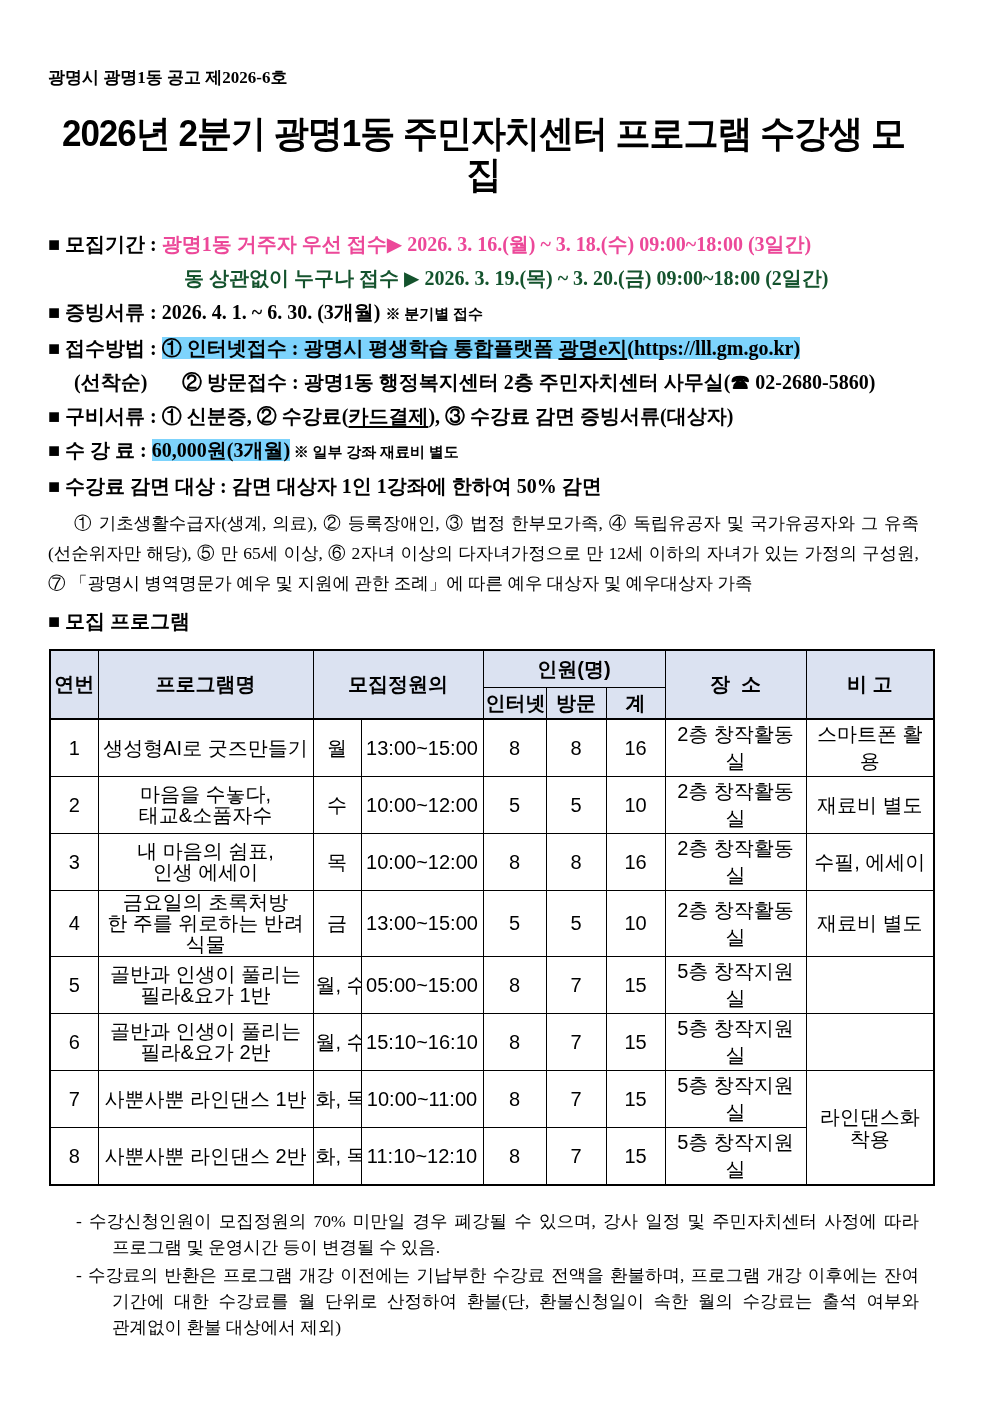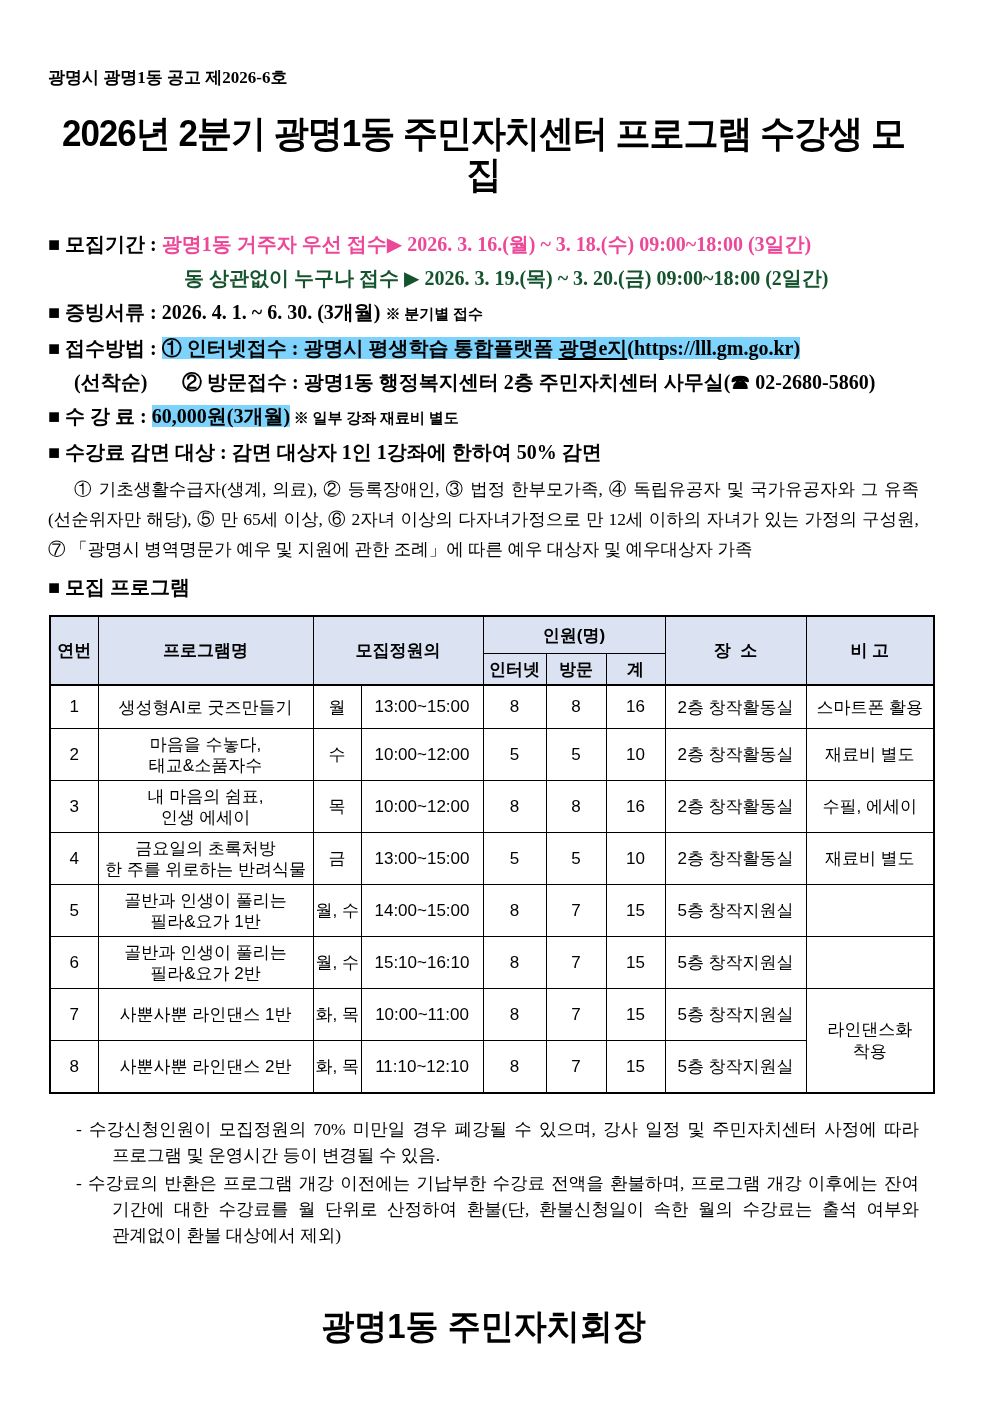--- a/index.html
+++ b/index.html
@@ -27,21 +27,21 @@
   .first-come{display:inline-block; margin-left:26px; width:108px; font-weight:bold;}
   .eligibility{
     margin:2px 0 10px 0; font-size:17.5px; font-weight:normal;
     line-height:30px; text-align:justify; text-indent:26px; word-break:keep-all;
   }
   .section-label{margin-bottom:14px;}
 
   table.prog{
     border-collapse:collapse; table-layout:fixed; width:884px; margin-left:1px;
     font-family:"Liberation Sans","DejaVu Sans",sans-serif;
-    font-size:17px;
+    font-size:20px;
   }
   table.prog th, table.prog td{
     border:1px solid #000; padding:1px 2px; text-align:center; vertical-align:middle;
     overflow:hidden;
   }
   table.prog{border:2.5px solid #000;}
   table.prog thead th{background:#dbe2f1; font-weight:bold; white-space:pre;}
   table.prog thead tr.h1 th{height:34px;}
   table.prog thead tr.h2 th{height:28px;}
   table.prog thead{border-bottom:2.5px solid #000;}
@@ -80,20 +80,23 @@
       <span class="blue">동 상관없이 누구나 접수 ▶ 2026. 3. 19.(목) ~ 3. 20.(금) 09:00~18:00 (2일간)</span>
     </div>
     <div class="line">
       <span class="label">■ 증빙서류 : </span><span>2026. 4. 1. ~ 6. 30. (3개월) </span><span class="small-note">※ 분기별 접수</span>
     </div>
     <div class="line">
       <span class="label">■ 접수방법 : </span><span class="hl">① 인터넷접수 : 광명시 평생학습 통합플랫폼 </span><span class="hl u">광명e지</span><span class="hl">(https://lll.gm.go.kr)</span>
     </div>
     <div class="line">
       <span class="first-come">(선착순)</span><span>② 방문접수 : 광명1동 행정복지센터 2층 주민자치센터 사무실(☎ 02-2680-5860)</span>
+    </div>
+    <div class="line">
+      <span class="label">■ 구비서류 : </span><span>① 신분증, ② 수강료(</span><span class="u">카드결제</span><span>), ③ 수강료 감면 증빙서류(대상자)</span>
     </div>
     <div class="line">
       <span class="label">■ 수 강 료 : </span><span class="hl">60,000원(3개월)</span><span class="small-note"> ※ 일부 강좌 재료비 별도</span>
     </div>
     <div class="line">
       <span class="label">■ 수강료 감면 대상 : </span><span>감면 대상자 1인 1강좌에 한하여 50% 감면</span>
     </div>
   </div>
 
   <p class="eligibility">① 기초생활수급자(생계, 의료), ② 등록장애인, ③ 법정 한부모가족, ④ 독립유공자 및 국가유공자와 그 유족(선순위자만 해당), ⑤ 만 65세 이상, ⑥ 2자녀 이상의 다자녀가정으로 만 12세 이하의 자녀가 있는 가정의 구성원, ⑦ 「광명시 병역명문가 예우 및 지원에 관한 조례」에 따른 예우 대상자 및 예우대상자 가족</p>
@@ -175,21 +178,21 @@
         <td>5</td>
         <td>10</td>
         <td>2층 창작활동실</td>
         <td>재료비 별도</td>
       </tr>
       <tr class="rb">
         <td>5</td>
         <td class="name">골반과 인생이 풀리는
 필라&amp;요가 1반</td>
         <td class="day">월, 수</td>
-        <td>14:00~15:00</td>
+        <td>05:00~15:00</td>
         <td>8</td>
         <td>7</td>
         <td>15</td>
         <td>5층 창작지원실</td>
         <td></td>
       </tr>
       <tr class="rb">
         <td>6</td>
         <td class="name">골반과 인생이 풀리는
 필라&amp;요가 2반</td>

